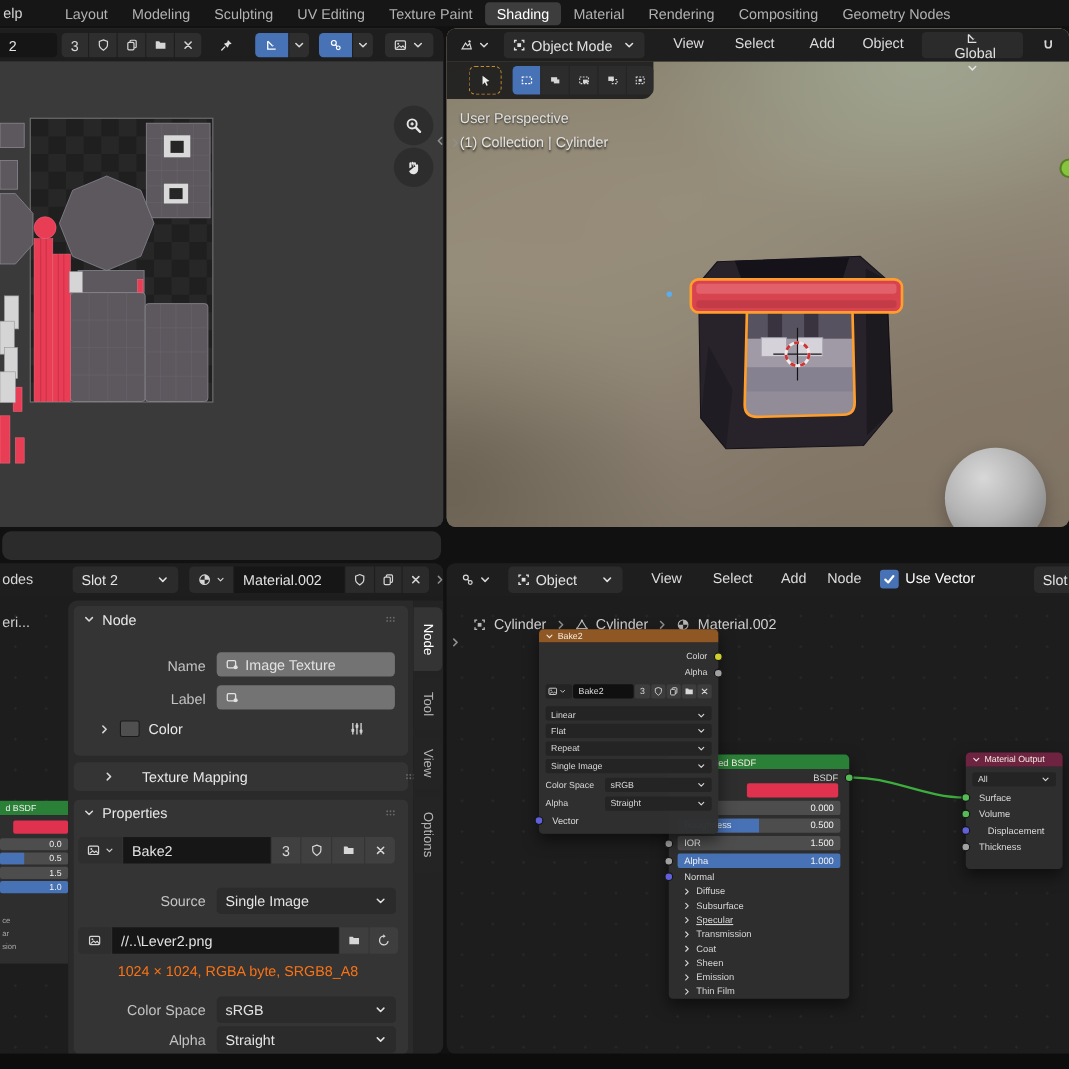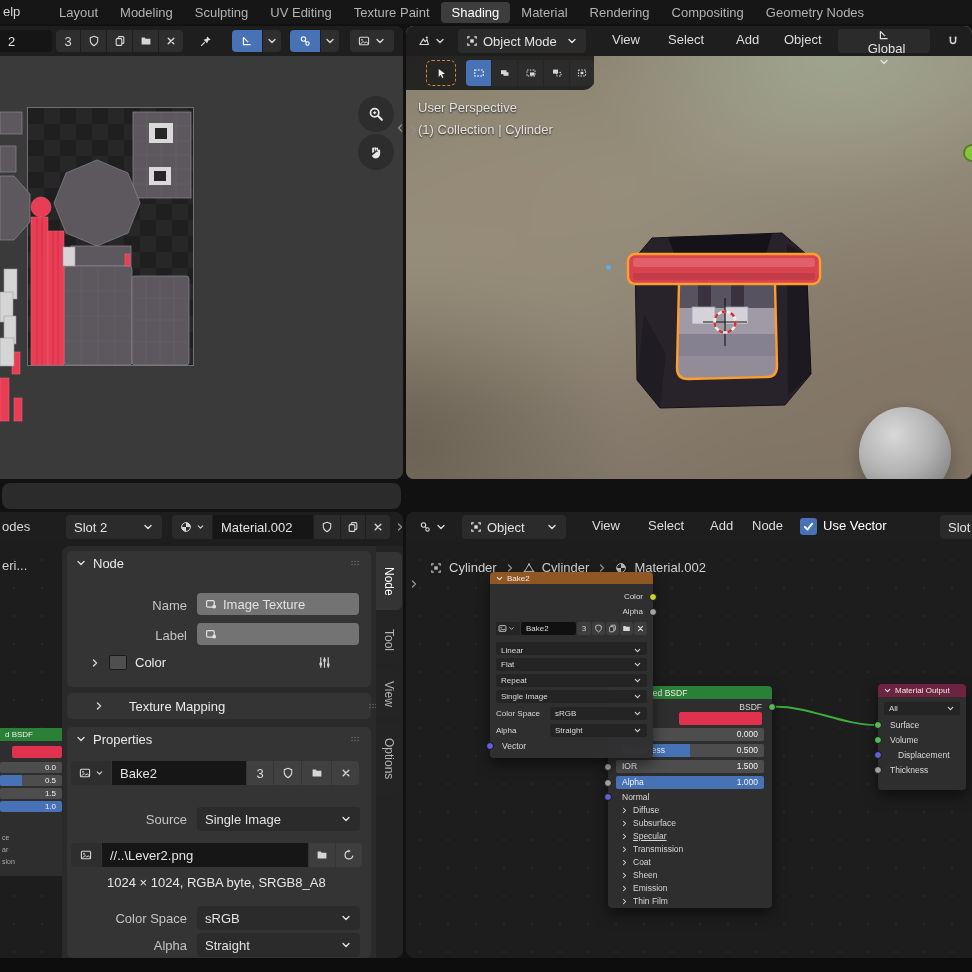--- a/index.html
+++ b/index.html
@@ -660,21 +660,21 @@
           </div>
         <div class="btn" style="left:269px;top:116px;width:26px;height:24px;background:#3e3e3e;border-radius:0 4px 4px 0;">
             <span class="ic">
               <svg viewBox="0 0 12 12">
                 <path d="M9.8 6.6A3.9 3.9 0 116 2.1" fill="none" stroke="currentColor" stroke-width="1.2"></path>
                 <path d="M5.4.4L7.6 2.1 5.4 3.8z" fill="currentColor"></path>
               </svg>
             </span>
           </div>
 
-        <span class="abs" style="left:40px;top:148px;font-size:13px;color:#e5e5e5;">1024 × 1024,  RGBA byte, SRGB8_A8</span>
+        <span class="abs" style="left:40px;top:148px;font-size:13px;color:#f97316;">1024 × 1024,  RGBA byte, SRGB8_A8</span>
 
         <span class="lblr" style="left:10px;top:184px;width:110px;">Color Space</span>
         <div class="dd" style="left:130px;top:179px;width:163px;height:24px;">
           <span class="sp">sRGB</span>
           <span class="ic">
               <svg viewBox="0 0 12 12">
                 <path d="M3 4.5l3 3 3-3" fill="none" stroke="currentColor" stroke-width="1.4" stroke-linecap="round" stroke-linejoin="round"></path>
               </svg>
             </span>
         </div>

